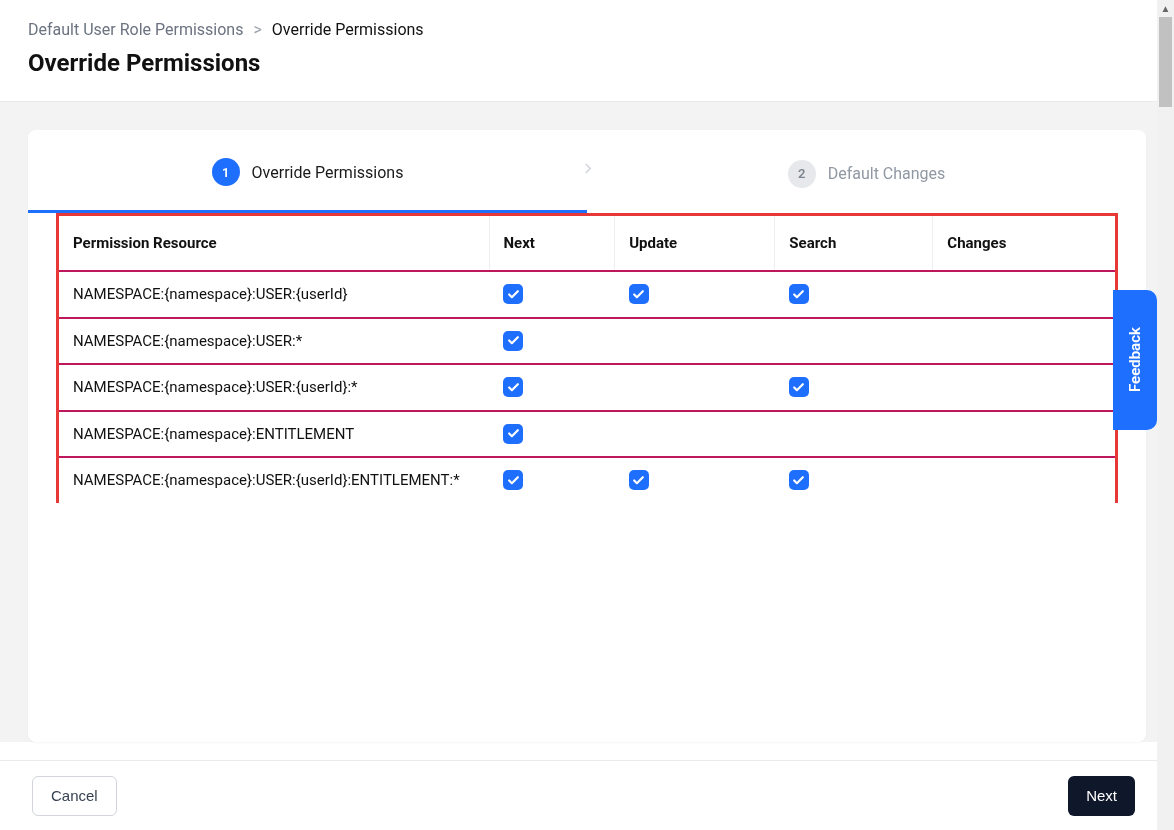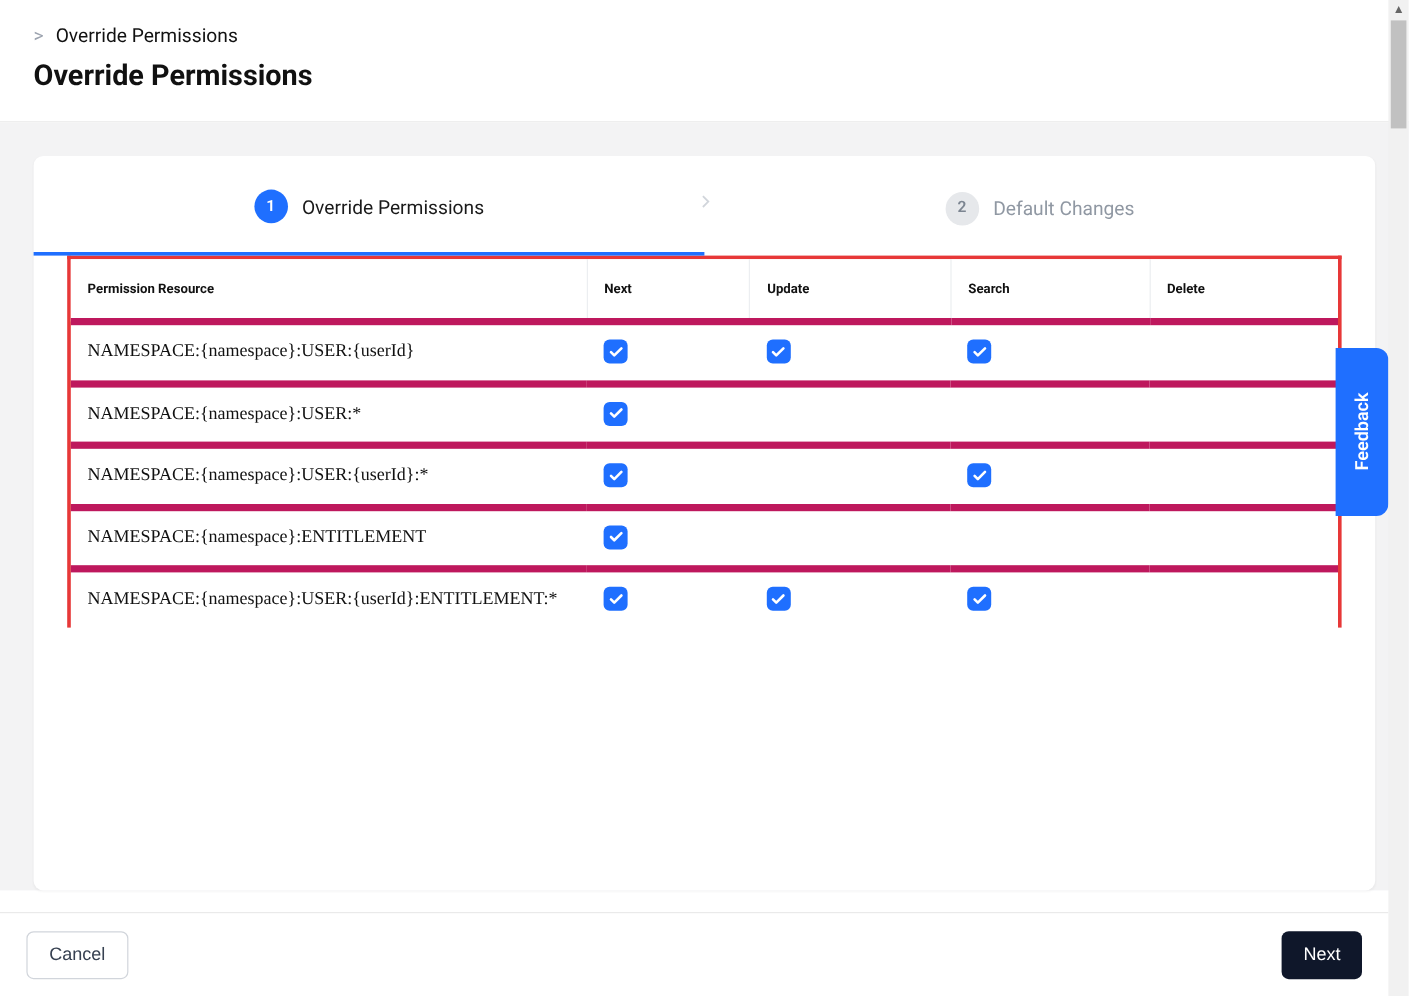--- a/index.html
+++ b/index.html
@@ -86,67 +86,68 @@
     width: 40px; border: none; border-left: 1px solid #d1d5db; background: #fff;
     display: flex; align-items: center; justify-content: center; cursor: pointer;
   }
   .table-container {
     margin: 0 28px;
     border: 3px solid #e73838;
     border-bottom: none;
   }
   table.perm { width: 100%; border-collapse: collapse; }
   table.perm thead th {
-    text-align: left; font-size: 11px; font-weight: 700; color: #111;
+    text-align: left; font-size: 15px; font-weight: 700; color: #111;
     padding: 18px 14px 18px 14px; background: #fff;
     border-bottom: 1px solid #e5e7eb;
   }
   table.perm thead th:first-child { padding-left: 14px; width: 430px;}
   table.perm thead th + th { border-left: 1px solid #eceef1; }
   table.perm tbody td {
-    padding: 12px 14px; border-top: 6px solid #be185d; vertical-align: middle;
-    font-size: 15px; color: #111; font-family: Liberation Serif, serif;
+    padding: 12px 14px; border-top: 2px solid #be185d; vertical-align: middle;
+    font-size: 15px; color: #111;
   }
   .chk {
     width: 20px; height: 20px; border-radius: 5px;
     display: inline-flex; align-items: center; justify-content: center;
   }
   .chk.on { background: #1f6fff; color: #fff; }
   .chk.on svg { display: block; }
   .footer-bar {
     position: absolute; left: 0; right: 17px; bottom: 0;
     height: 70px; background: #fff; border-top: 1px solid #eaeaea;
     display: flex; align-items: center; justify-content: space-between;
     padding: 0 22px;
   }
   .btn {
     height: 40px; padding: 0 18px; border-radius: 6px; font-size: 15px; cursor: pointer;
   }
   .btn-secondary {
-    background: #fff; color: #374151; border: 1px solid #d1d5db;
+    background: #fff; color: #374151; border: 1px solid #d1d5db; margin-left: 10px;
   }
   .btn-primary {
     background: #0f172a; color: #fff; border: none; font-weight: 500;
   }
   .feedback-tab {
     position: absolute; right: 17px; top: 290px;
     width: 44px; height: 140px; background: #1f6fff; color: #fff;
     border-top-left-radius: 10px; border-bottom-left-radius: 10px;
     display: flex; align-items: center; justify-content: center;
     writing-mode: vertical-rl; transform: rotate(180deg);
     font-size: 15px; font-weight: 600; cursor: pointer;
   }
 </style>
 </head>
 <body>
 
 <div class="page-wrap">
 
   <div class="header-area">
     <div class="breadcrumb">
+      <span>Default User Role Permissions</span>
       <span class="sep">&gt;</span>
       <span class="current">Override Permissions</span>
     </div>
     <h1 class="page-title">Override Permissions</h1>
   </div>
 
   <div class="gray-area">
     <div class="card">
 
       <div class="stepper">
@@ -167,21 +168,21 @@
 
 
       <div class="table-container">
         <table class="perm">
           <thead>
             <tr>
               <th>Permission Resource</th>
               <th>Next</th>
               <th>Update</th>
               <th>Search</th>
-              <th>Delete</th>
+              <th>Changes</th>
             </tr>
           </thead>
           <tbody id="permissions-body">
               <tr>
                 <td>NAMESPACE:{namespace}:USER:{userId}</td>
                 <td><span class="chk on">
                     <svg width="13" height="13" viewBox="0 0 24 24" fill="none" stroke="white" stroke-width="4" stroke-linecap="round" stroke-linejoin="round">
                       <polyline points="20 6 9 17 4 12"></polyline>
                     </svg>
                   </span></td>

